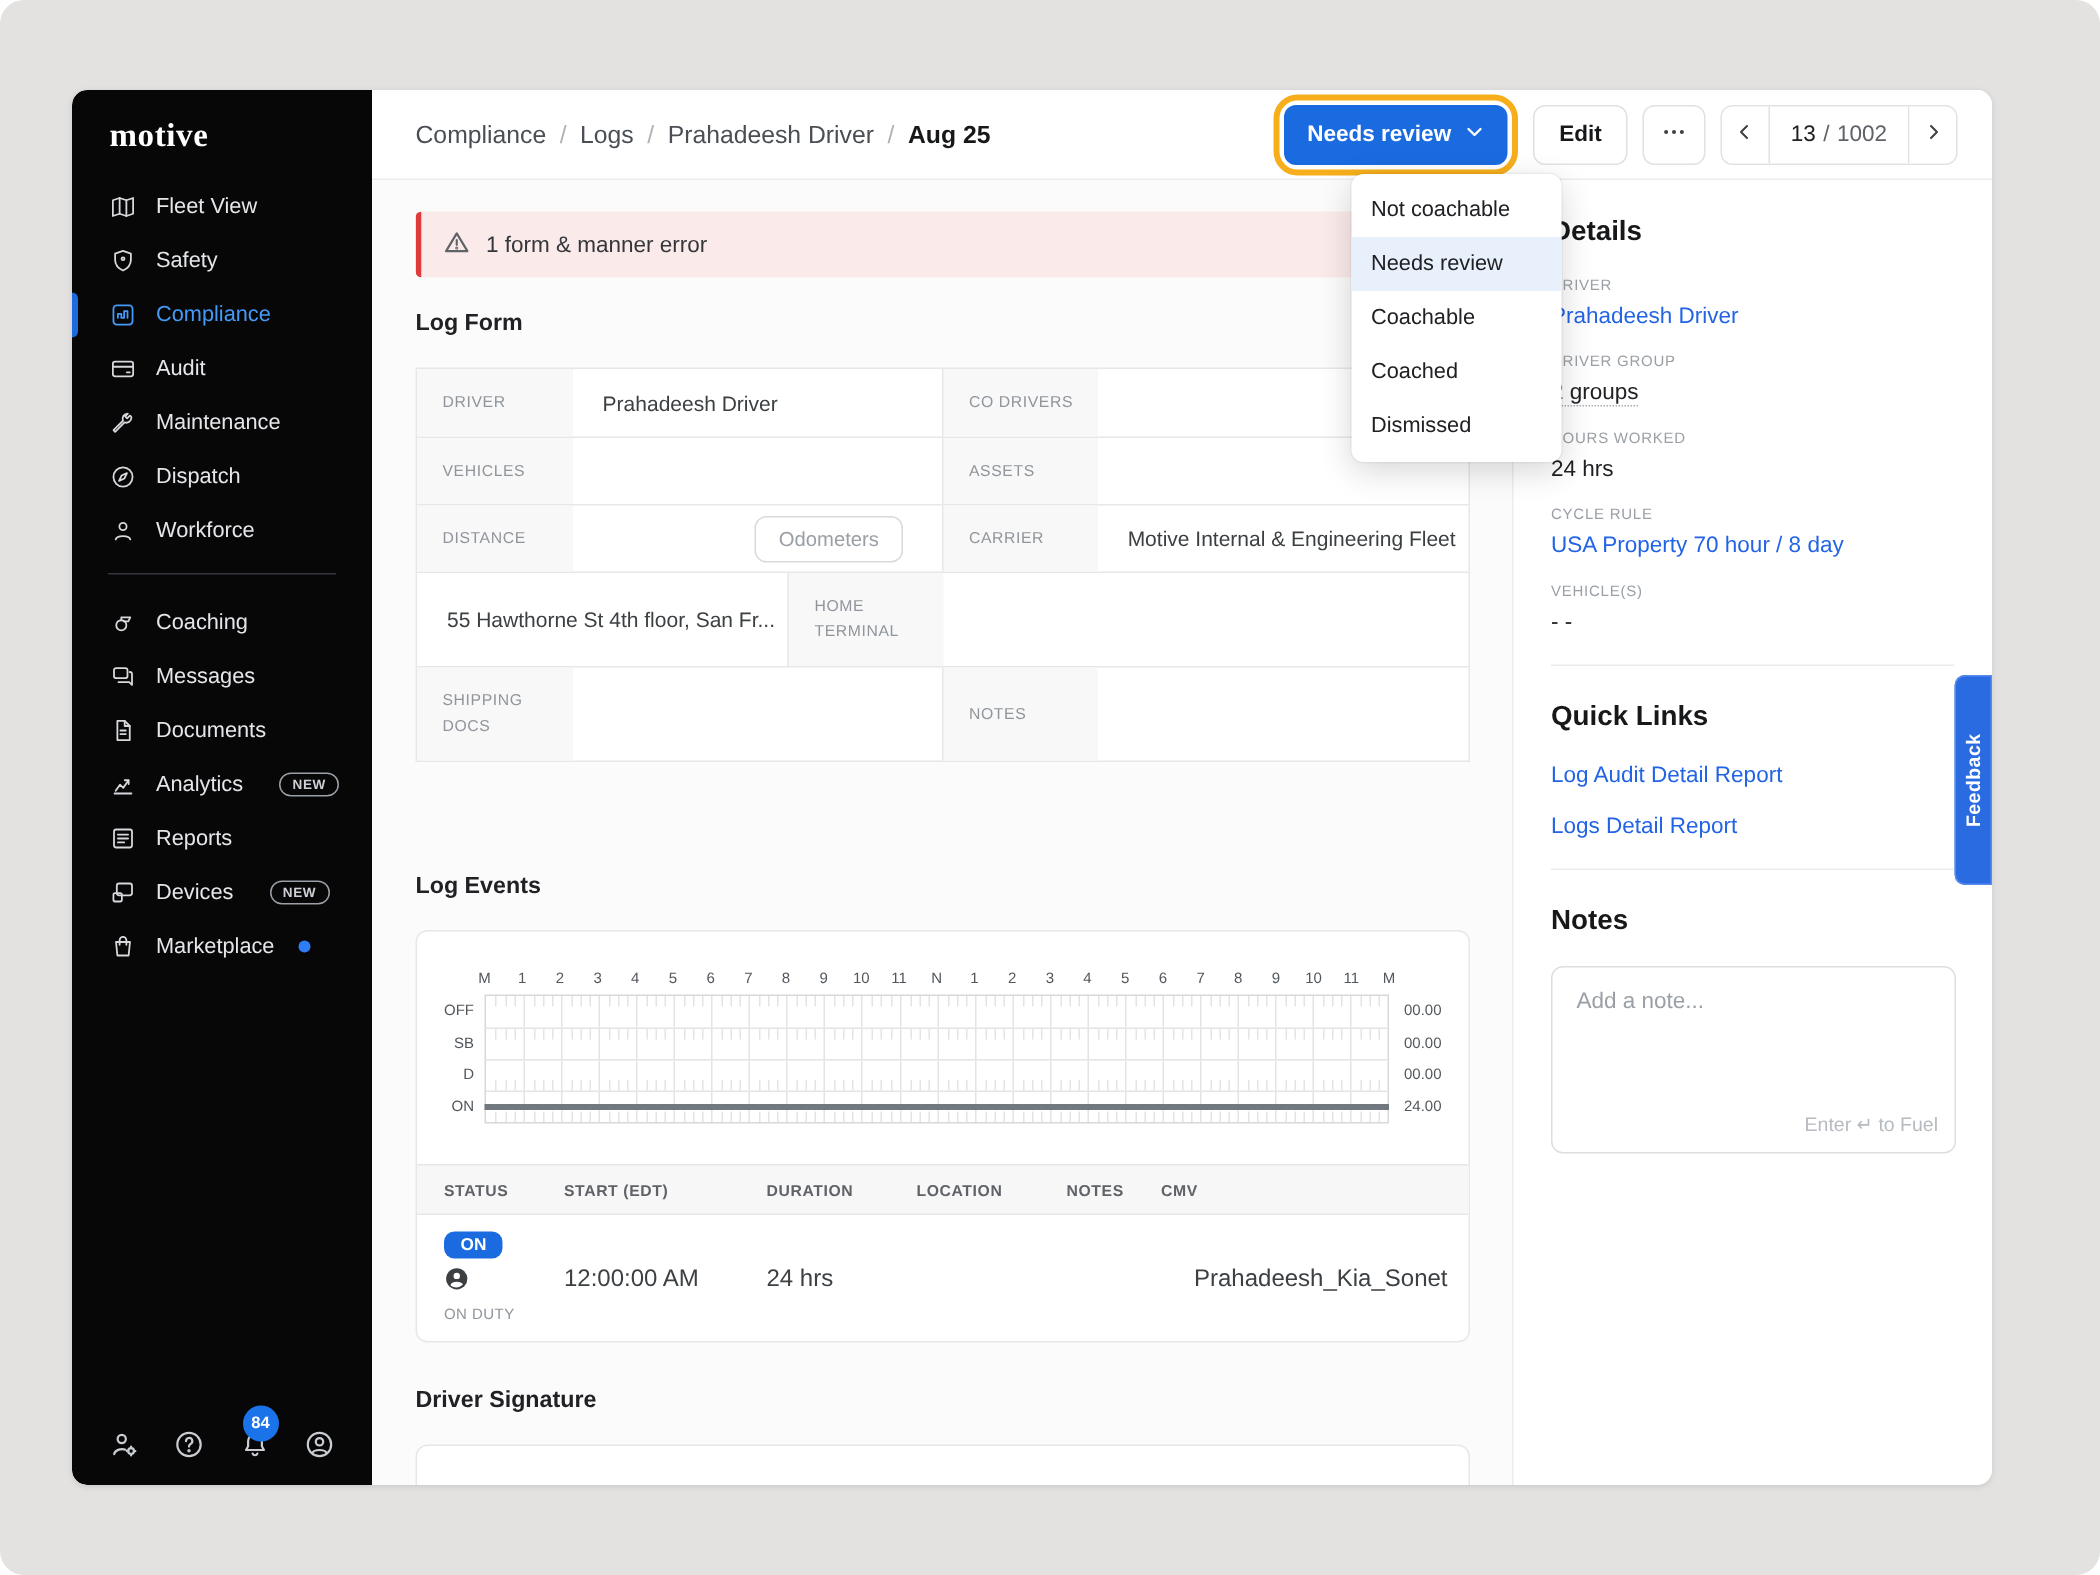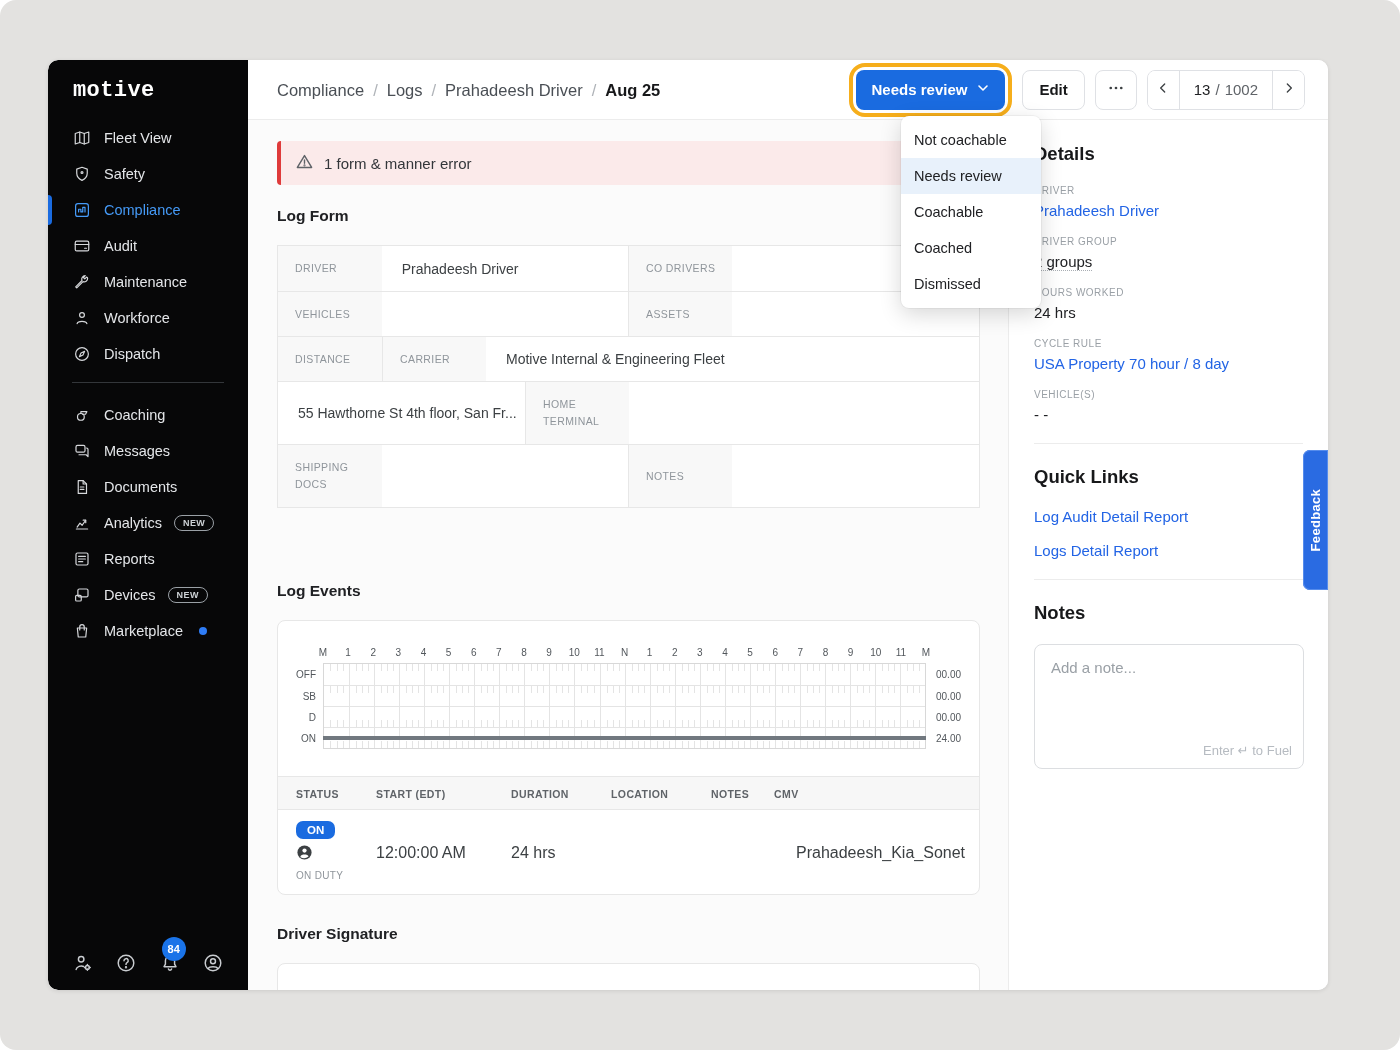--- a/index.html
+++ b/index.html
@@ -2,28 +2,28 @@
 <html><head>
 <meta charset="utf-8">
 <style>
   * { margin:0; padding:0; box-sizing:border-box; font-family:"Liberation Sans","DejaVu Sans",sans-serif; }
   body { width:1400px; height:1050px; background:#fff; }
   .frame { position:relative; width:1400px; height:1050px; background:#E3E2E0; border-radius:16px; overflow:hidden; }
   .app { position:absolute; left:48px; top:60px; width:1280px; height:930px; background:#fff; border-radius:10px; overflow:hidden; box-shadow:0 1px 4px rgba(0,0,0,.10); }
 
   
   .sidebar { position:absolute; left:0; top:0; width:200px; height:930px; background:#070708; border-radius:10px 0 0 10px; }
-  .logo { height:60px; display:flex; align-items:center; padding-left:25px; color:#fff; font-weight:800; font-size:22px; letter-spacing:.4px; font-family:Liberation Mono, monospace; }
+  .logo { height:60px; display:flex; align-items:center; padding-left:25px; color:#fff; font-weight:800; font-size:22px; letter-spacing:.4px; font-family:Liberation Serif, serif; }
   .nav-item { position:relative; height:36px; display:flex; align-items:center; padding-left:25px; color:#E4E6E9; font-size:14.5px; cursor:pointer; }
   .nav-item .nav-icon { width:18px; height:18px; margin-right:13px; color:#D6D8DB; flex:0 0 18px; }
   .nav-icon svg { width:18px; height:18px; display:block; }
   .nav-item.active, .nav-item.active .nav-icon { color:#459AF7; }
   .active-bar { position:absolute; left:0; top:3px; bottom:3px; width:4px; background:#1A6BE0; border-radius:0 4px 4px 0; }
   .nav-divider { height:1px; background:#33363A; margin:10px 24px 14px 24px; }
-  .new-badge { margin-left:12px; border:1px solid #9AA0A6; color:#CED2D6; font-size:9px; font-weight:700; letter-spacing:.4px; border-radius:10px; padding:2px 8px; }
+  .new-badge { margin-left:24px; border:1px solid #9AA0A6; color:#CED2D6; font-size:9px; font-weight:700; letter-spacing:.4px; border-radius:10px; padding:2px 8px; }
   .blue-dot { width:8px; height:8px; border-radius:50%; background:#2E7CF6; margin-left:16px; }
   .sidebar-bottom { position:absolute; left:24px; right:24px; bottom:16px; display:flex; justify-content:space-between; align-items:center; }
   .sb-icon { position:relative; width:22px; height:22px; color:#C9CCD0; cursor:pointer; }
   .sb-icon svg { width:22px; height:22px; display:block; }
   .notif-badge { position:absolute; top:-15px; left:3px; min-width:24px; height:24px; border-radius:12px; background:#1A73E8; color:#fff; font-size:11px; font-weight:700; display:flex; align-items:center; justify-content:center; }
 
   
   .header { position:absolute; left:200px; top:0; width:1080px; height:60px; background:#fff; border-bottom:1px solid #ECECEC; display:flex; align-items:center; justify-content:flex-end; gap:10px; padding-right:23px; }
   .breadcrumb { position:absolute; left:29px; top:0; height:60px; display:flex; align-items:center; font-size:16.5px; color:#4A4F55; }
   .breadcrumb .sep { color:#AFB3B8; margin:0 9px; }
@@ -149,34 +149,34 @@
             <span class="nav-icon">
               <svg viewBox="0 0 24 24" fill="none" stroke="currentColor" stroke-width="1.6" stroke-linecap="round" stroke-linejoin="round">
                 <path d="M19.5 7.2a4.6 4.6 0 0 1-6.1 4.3L7 17.9 5 19.9 3.6 18.4l2-2 6.4-6.4A4.6 4.6 0 0 1 16.3 3.6L13.9 6l1.8 1.8 2.4-2.4c.9.5 1.4 1.1 1.4 1.8z"></path>
               </svg>
             </span>
             <span>Maintenance</span>
           </div>
           <div class="nav-item">
             <span class="nav-icon">
               <svg viewBox="0 0 24 24" fill="none" stroke="currentColor" stroke-width="1.6" stroke-linecap="round" stroke-linejoin="round">
+                <circle cx="12" cy="12" r="8.5"></circle>
+                <path d="M8.5 15.5l2.2-4.8 4.8-2.2-2.2 4.8z"></path>
+              </svg>
+            </span>
+            <span>Dispatch</span>
+          </div>
+          <div class="nav-item">
+            <span class="nav-icon">
+              <svg viewBox="0 0 24 24" fill="none" stroke="currentColor" stroke-width="1.6" stroke-linecap="round" stroke-linejoin="round">
                 <circle cx="12" cy="8" r="3.2"></circle>
                 <path d="M5.5 19.5c1-4 12-4 13 0"></path>
               </svg>
             </span>
             <span>Workforce</span>
-          </div>
-          <div class="nav-item">
-            <span class="nav-icon">
-              <svg viewBox="0 0 24 24" fill="none" stroke="currentColor" stroke-width="1.6" stroke-linecap="round" stroke-linejoin="round">
-                <circle cx="12" cy="12" r="8.5"></circle>
-                <path d="M8.5 15.5l2.2-4.8 4.8-2.2-2.2 4.8z"></path>
-              </svg>
-            </span>
-            <span>Dispatch</span>
           </div>
         </nav>
       <div class="nav-divider"></div>
       <nav id="nav-secondary">
           <div class="nav-item">
             <span class="nav-icon">
               <svg viewBox="0 0 24 24" fill="none" stroke="currentColor" stroke-width="1.6" stroke-linecap="round" stroke-linejoin="round">
                 <circle cx="10.5" cy="14.5" r="4.5"></circle>
                 <path d="M10.5 10V7.5h8L16.7 11h-4"></path>
               </svg>
@@ -338,20 +338,23 @@
             <div class="lf-value v2"></div>
           </div>
           <div class="lf-row" style="height:45px">
             <div class="lf-label">VEHICLES</div>
             <div class="lf-value"></div>
             <div class="lf-label" style="border-left:1px solid #E7E7E7">ASSETS</div>
             <div class="lf-value v2"></div>
           </div>
           <div class="lf-row" style="height:45px">
             <div class="lf-label">DISTANCE</div>
+            <div class="lf-value">
+              <button class="odo-btn">Odometers</button>
+            </div>
             <div class="lf-label" style="border-left:1px solid #E7E7E7">CARRIER</div>
             <div class="lf-value v2">Motive Internal &amp; Engineering Fleet</div>
           </div>
           <div class="lf-row" style="height:63px">
             <div class="lf-value">55 Hawthorne St 4th floor, San Fr...</div>
             <div class="lf-label" style="border-left:1px solid #E7E7E7">HOME TERMINAL</div>
             <div class="lf-value v2"></div>
           </div>
           <div class="lf-row" style="height:63px">
             <div class="lf-label">SHIPPING DOCS</div>

